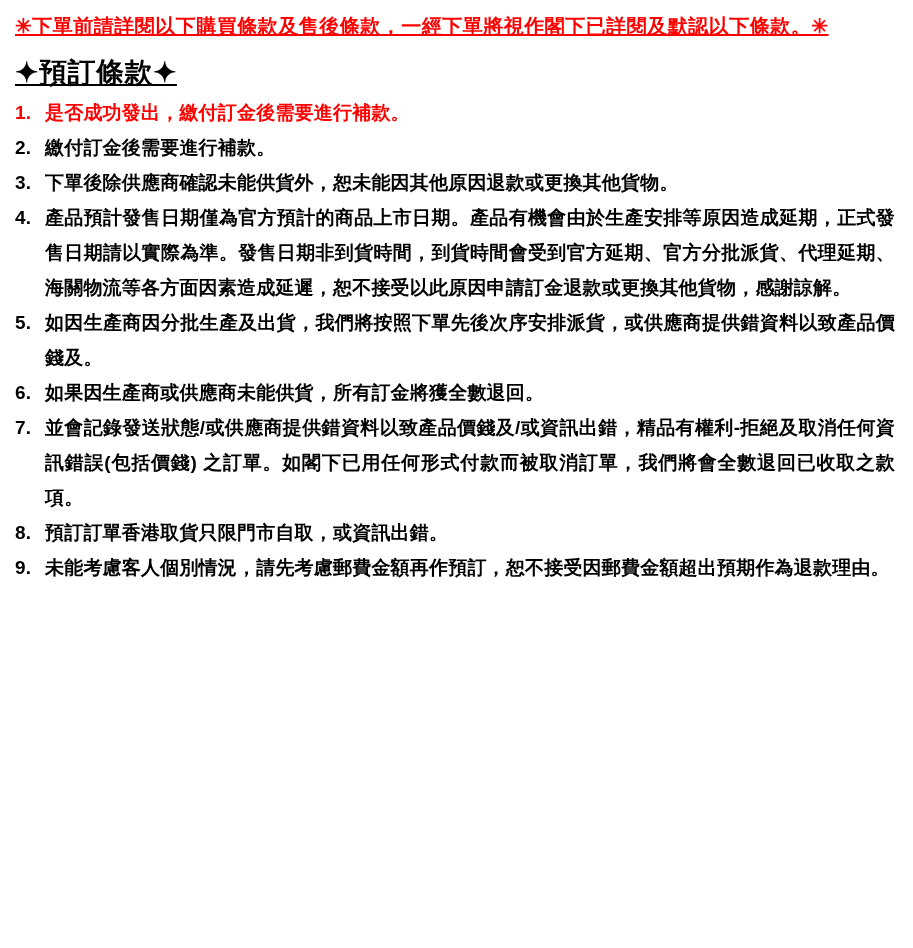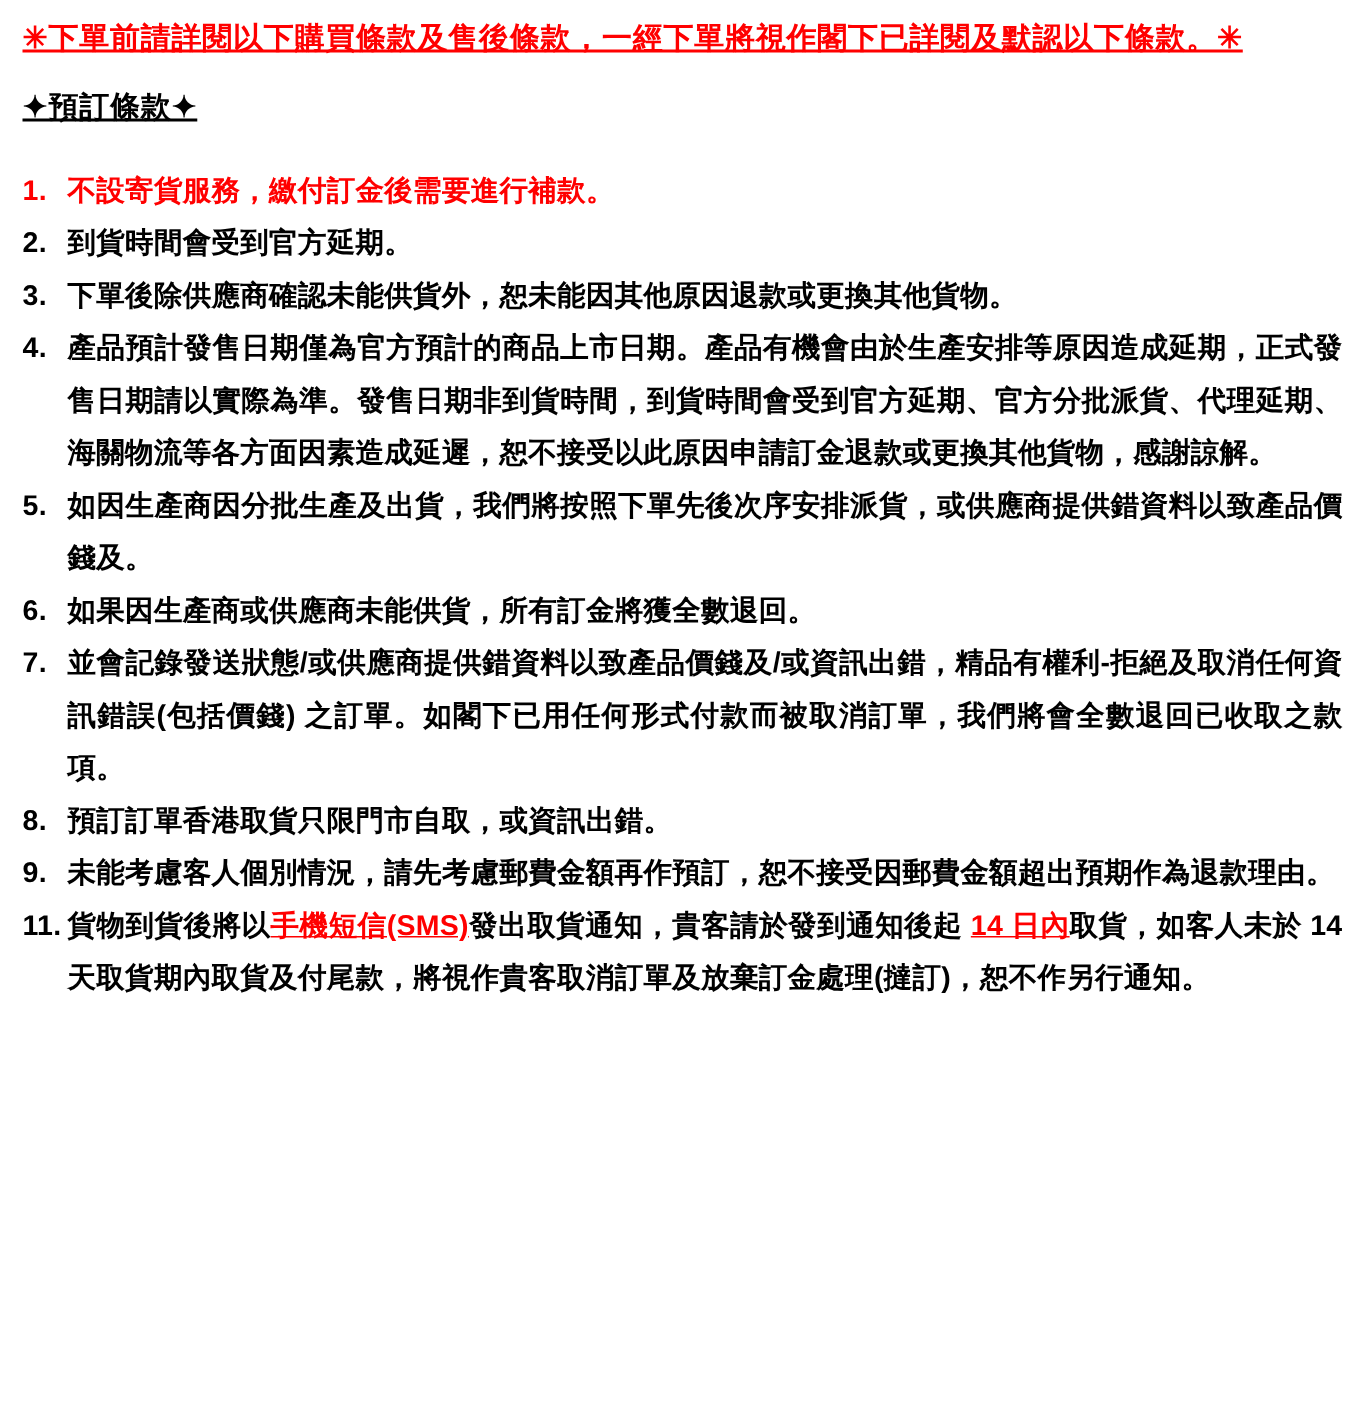--- a/index.html
+++ b/index.html
@@ -24,25 +24,25 @@
   }
   .notice{
     color:var(--red);
     font-size:20px;
     line-height:27px;
     letter-spacing:0.5px;
     text-decoration:underline;
     margin-bottom:19px;
   }
   .section-title{
-    font-size:20px;
+    font-size:28px;
     line-height:27px;
     letter-spacing:0.5px;
     text-decoration:underline;
-    margin-bottom:24px;
+    margin-bottom:9px;
     font-weight:700;
     font-family:Liberation Serif, serif;
   }
   .terms{
     font-size:19px;
     line-height:35px;
     letter-spacing:0.2px;
   }
   .term{
     display:flex;
@@ -74,26 +74,26 @@
 <div class="page">
 
   <div class="notice">✳下單前請詳閱以下購買條款及售後條款，一經下單將視作閣下已詳閱及默認以下條款。✳</div>
 
   <div class="section-title">✦預訂條款✦</div>
 
   <div class="terms">
 
     <div class="term red">
       <span class="term-num">1.</span>
-      <div class="term-body">不設寄貨服務，繳付訂金後需要進行補款。</div>
+      <div class="term-body">是否成功發出，繳付訂金後需要進行補款。</div>
     </div>
 
     <div class="term">
       <span class="term-num">2.</span>
-      <div class="term-body">到貨時間會受到官方延期。</div>
+      <div class="term-body">繳付訂金後需要進行補款。</div>
     </div>
 
     <div class="term">
       <span class="term-num">3.</span>
       <div class="term-body">下單後除供應商確認未能供貨外，恕未能因其他原因退款或更換其他貨物。</div>
     </div>
 
     <div class="term">
       <span class="term-num">4.</span>
       <div class="term-body">產品預計發售日期僅為官方預計的商品上市日期。產品有機會由於生產安排等原因造成延期，正式發售日期請以實際為準。發售日期非到貨時間，到貨時間會受到官方延期、官方分批派貨、代理延期、海關物流等各方面因素造成延遲，恕不接受以此原因申請訂金退款或更換其他貨物，感謝諒解。</div>
@@ -118,21 +118,17 @@
       <span class="term-num">8.</span>
       <div class="term-body">預訂訂單香港取貨只限門市自取，或資訊出錯。</div>
     </div>
 
     <div class="term">
       <span class="term-num">9.</span>
       <div class="term-body">未能考慮客人個別情況，請先考慮郵費金額再作預訂，恕不接受因郵費金額超出預期作為退款理由。</div>
     </div>
 
 
-    <div class="term">
-      <span class="term-num">11.</span>
-      <div class="term-body"><span>貨物到貨後將以</span><span class="seg-red">手機短信(SMS)</span><span>發出取貨通知，貴客請於發到通知後起 </span><span class="seg-red">14 日內</span><span>取貨，如客人未於 14 天取貨期內取貨及付尾款，將視作貴客取消訂單及放棄訂金處理(撻訂)，恕不作另行通知。</span></div>
-    </div>
 
 
 
   </div>
 </div>
 
 </body></html>

